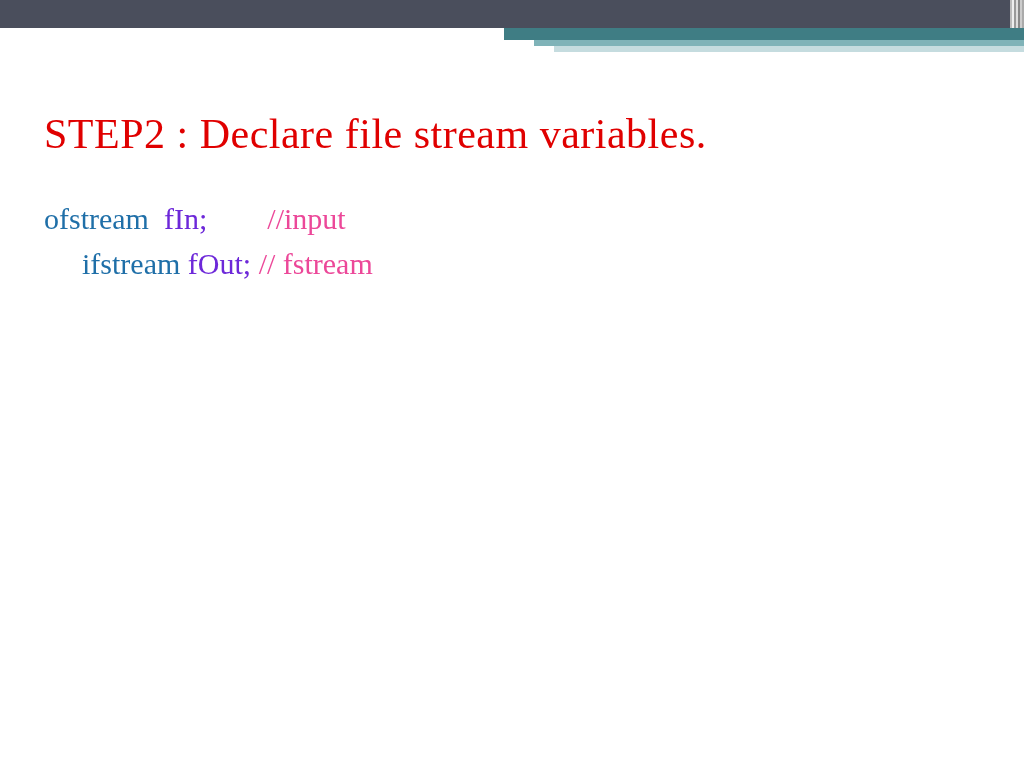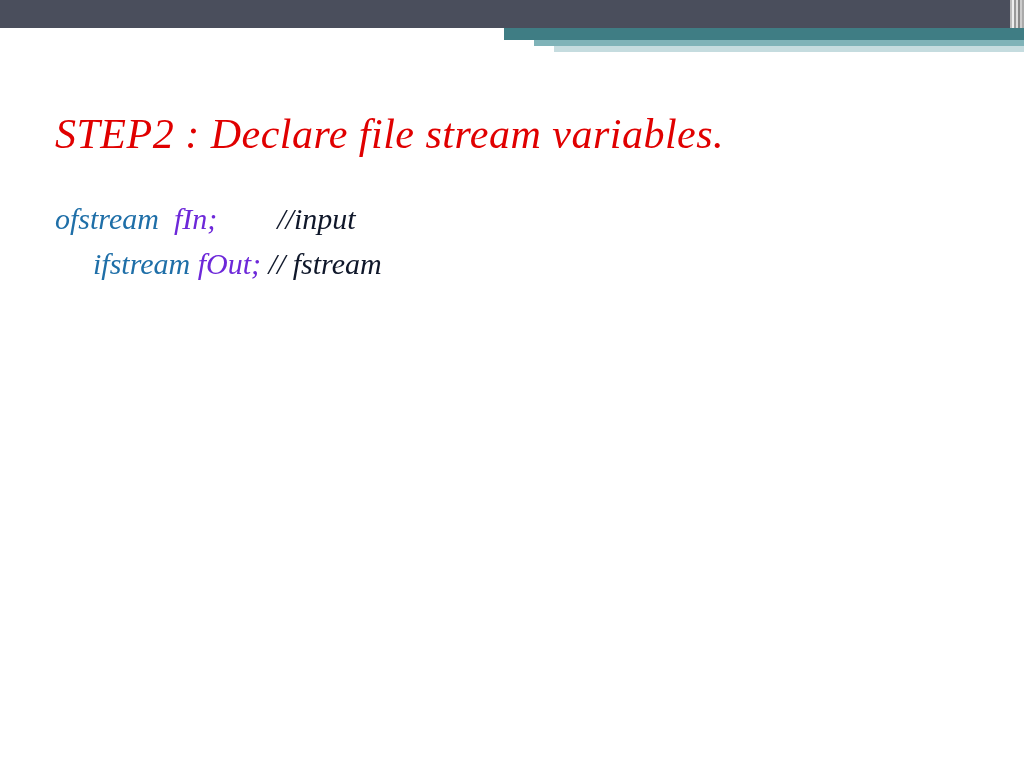--- a/index.html
+++ b/index.html
@@ -29,40 +29,39 @@
   .bar3 { background: #c5dcdf; right: 0; width: 470px; top: 18px; height: 6px; }
   .right-edge {
     position: absolute;
     top: 0; right: 0;
     width: 18px; height: 28px;
     background: linear-gradient(to right, #4a4e5c 0 4px, #bbb 4px 6px, #eee 6px 8px, #999 8px 10px, #ddd 10px 12px, #888 12px 14px, #ccc 14px 16px, #aaa 16px 18px);
   }
   .content {
     position: absolute;
     top: 110px;
-    left: 55px;
+    left: 44px;
     right: 40px;
-    font-style: italic;
   }
   .title {
     color: #e00000;
     font-size: 42px;
     font-weight: normal;
     letter-spacing: 0.5px;
     margin-bottom: 38px;
   }
   .code-block {
     font-size: 30px;
     line-height: 1.5;
   }
   .line { white-space: pre; }
   .line.indent { padding-left: 38px; }
   .kw { color: #1f6fa8; }
   .ident { color: #6d28d9; }
-  .cmt { color: #0f172a; }
+  .cmt { color: #ec4899; }
 </style>
 </head>
 <body>
 
 <div class="top-bar"></div>
 <div class="right-edge"></div>
 <div class="accent-bars">
   <div class="bar bar1"></div>
   <div class="bar bar2"></div>
   <div class="bar bar3"></div>

